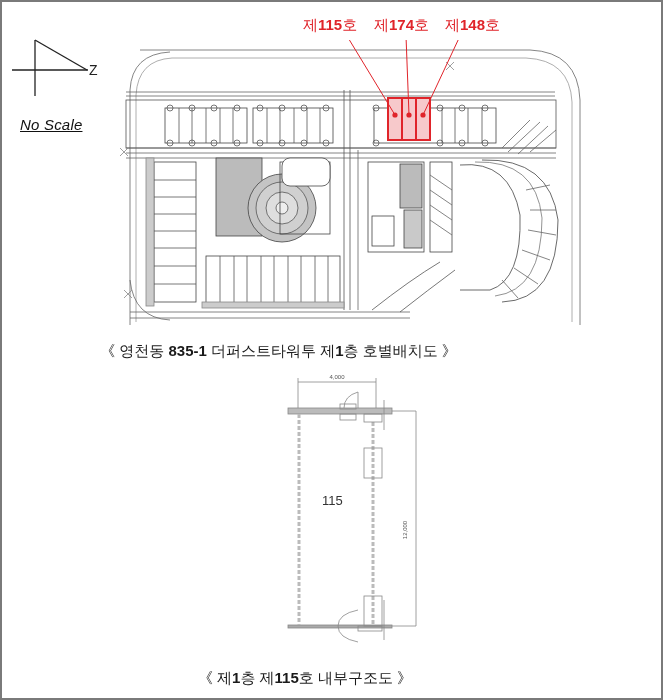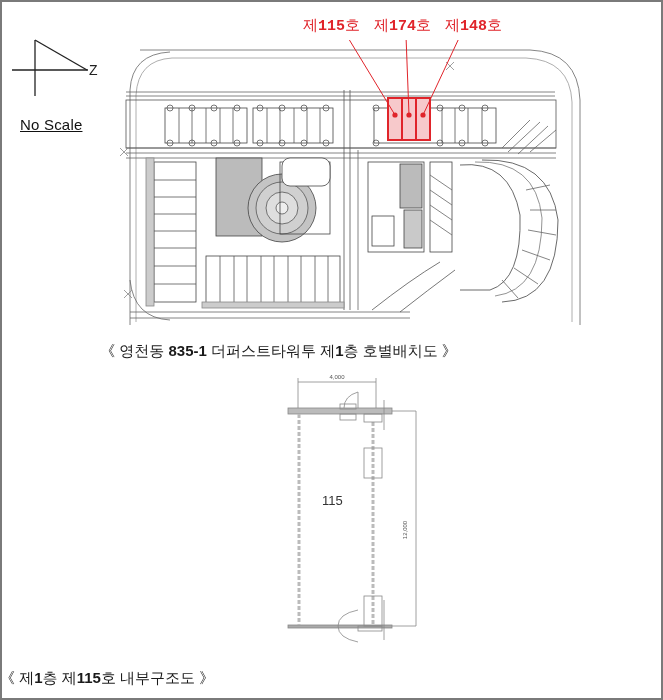--- a/index.html
+++ b/index.html
@@ -2,28 +2,28 @@
 <html><head>
 <meta charset="utf-8">
 <style>
   html, body { margin: 0; padding: 0; background: #ffffff; }
   body { width: 663px; height: 700px; position: relative; overflow: hidden;
          font-family: "Liberation Sans", sans-serif; }
   .frame { position: absolute; left: 0; top: 0; width: 659px; height: 696px;
            border: 2px solid #7a7a7a; background: #fff; }
   .abs { position: absolute; }
   .compass { left: 10px; top: 38px; width: 90px; height: 62px; }
-  .noscale { left: 20px; top: 116px; font-size: 15px; color: #111; text-decoration: underline; letter-spacing: 0.2px; }
+  .noscale { left: 20px; top: 116px; font-size: 15px; color: #111; text-decoration: underline; letter-spacing: 0.2px; font-style: italic; }
   .siteplan { left: 110px; top: 40px; width: 475px; height: 288px; }
-  .unit-label { top: 16px; font-size: 15px; color: #e0242a; font-weight: normal; white-space: nowrap; font-family: Liberation Mono, monospace; }
+  .unit-label { top: 16px; font-size: 15px; color: #e0242a; font-weight: normal; white-space: nowrap; }
   .unit-label b { font-weight: bold; }
   .caption { font-size: 15px; color: #1a1a1a; white-space: nowrap; }
   .caption b { font-weight: bold; }
   .cap1 { left: 0; width: 557px; top: 342px; text-align: center; }
-  .cap2 { left: 0; width: 610px; top: 669px; }
+  .cap2 { left: 0; width: 610px; top: 669px; text-align: center; }
   .unitplan { left: 276px; top: 370px; width: 150px; height: 290px; }
   .unit-number { left: 322px; top: 493px; font-size: 13px; color: #333; }
 </style>
 </head>
 <body>
 
 <div class="frame"></div>
 
 <svg class="abs compass" viewBox="0 0 90 62">
   <line x1="25" y1="2" x2="25" y2="58" stroke="#222" stroke-width="1.3"></line>

